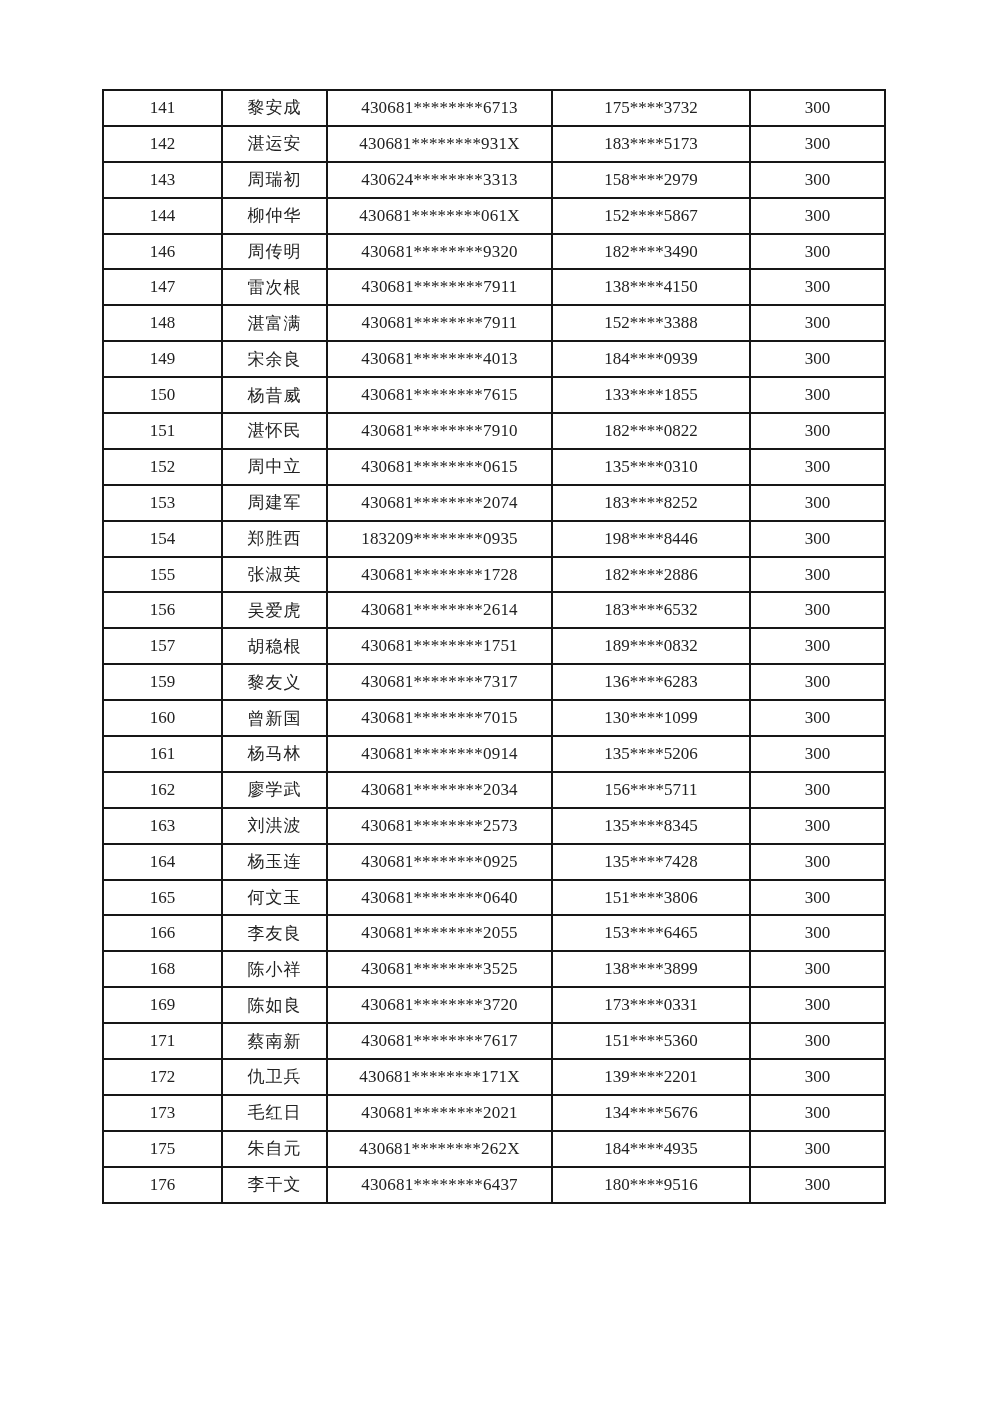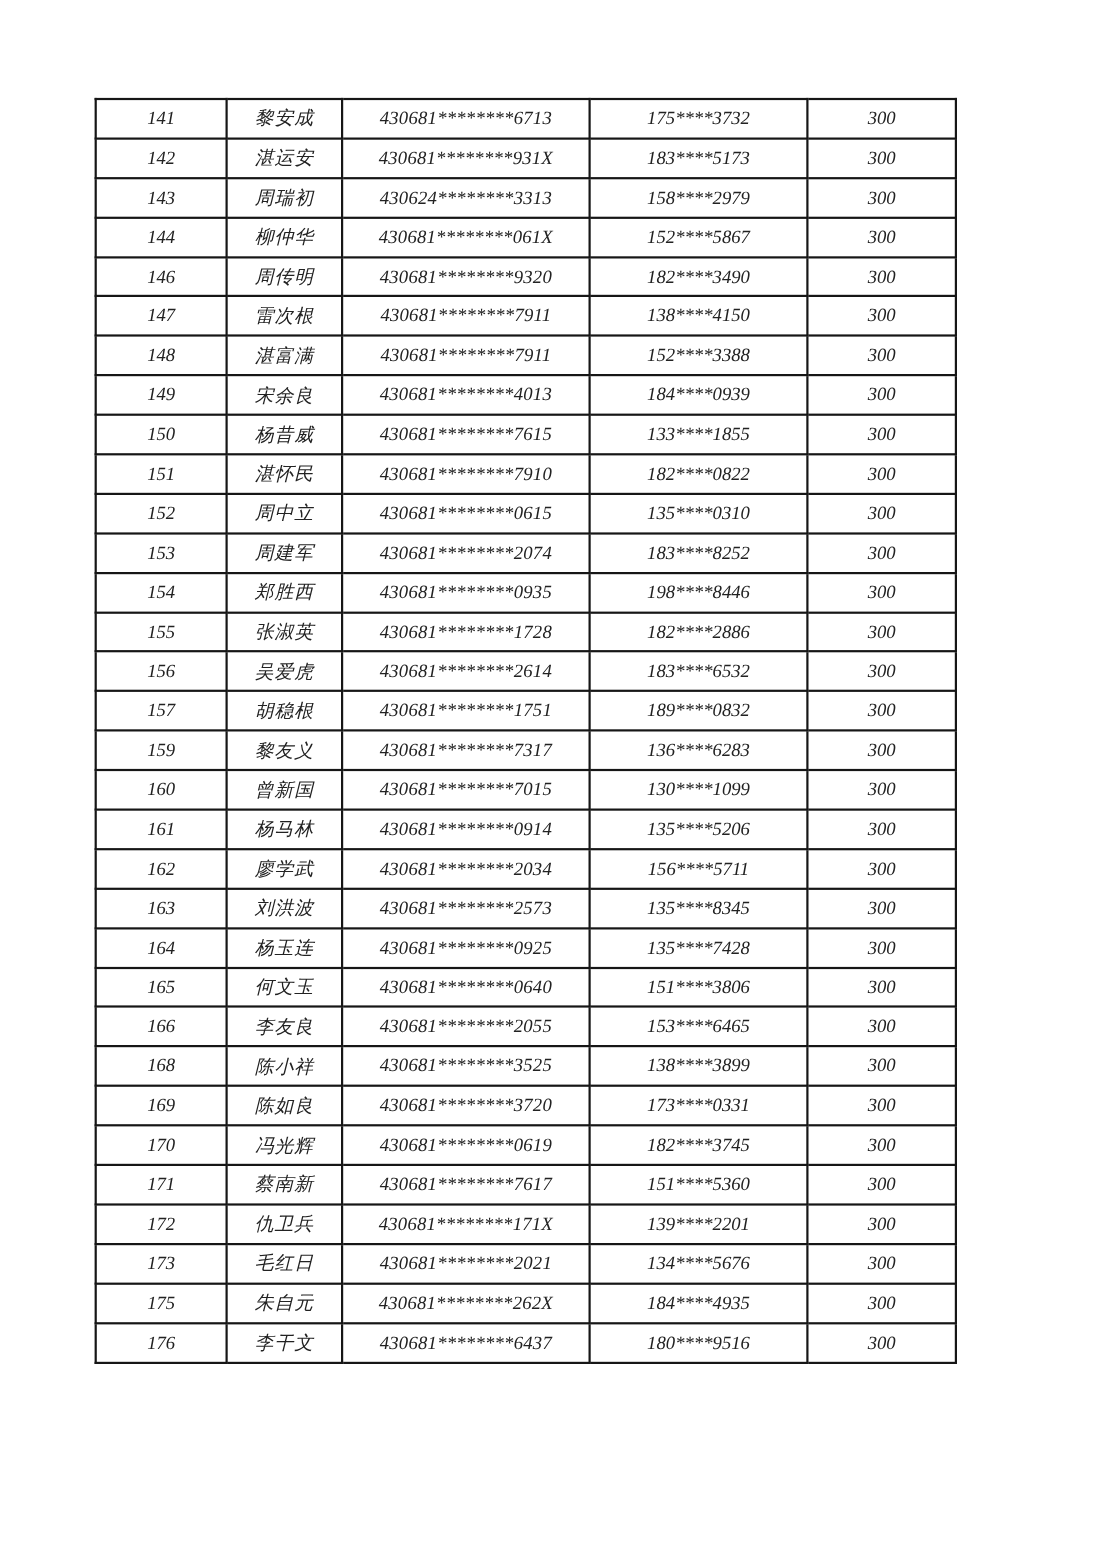--- a/index.html
+++ b/index.html
@@ -16,25 +16,24 @@
   .page {
     position: absolute;
     left: 0; top: 0;
     width: 1000px;
     height: 1414px;
     background: #ffffff;
     overflow: hidden;
   }
   table.roster {
     position: absolute;
-    left: 86px;
+    left: 102px;
     top: 89px;
     border-collapse: collapse;
     table-layout: fixed;
-    font-style: italic;
   }
   table.roster td {
     border: 2px solid #161616;
     height: 33.9px;
     padding: 0;
     text-align: center;
     vertical-align: middle;
     font-size: 17px;
     color: #222222;
     white-space: nowrap;
@@ -136,21 +135,21 @@
         <tr>
           <td class="cell-index">153</td>
           <td class="cell-name">周建军</td>
           <td class="cell-id_number">430681********2074</td>
           <td class="cell-phone">183****8252</td>
           <td class="cell-amount">300</td>
         </tr>
         <tr>
           <td class="cell-index">154</td>
           <td class="cell-name">郑胜西</td>
-          <td class="cell-id_number">430681********0935</td>
+          <td class="cell-id_number">183209********0935</td>
           <td class="cell-phone">198****8446</td>
           <td class="cell-amount">300</td>
         </tr>
         <tr>
           <td class="cell-index">155</td>
           <td class="cell-name">张淑英</td>
           <td class="cell-id_number">430681********1728</td>
           <td class="cell-phone">182****2886</td>
           <td class="cell-amount">300</td>
         </tr>
@@ -229,27 +228,20 @@
           <td class="cell-name">陈小祥</td>
           <td class="cell-id_number">430681********3525</td>
           <td class="cell-phone">138****3899</td>
           <td class="cell-amount">300</td>
         </tr>
         <tr>
           <td class="cell-index">169</td>
           <td class="cell-name">陈如良</td>
           <td class="cell-id_number">430681********3720</td>
           <td class="cell-phone">173****0331</td>
-          <td class="cell-amount">300</td>
-        </tr>
-        <tr>
-          <td class="cell-index">170</td>
-          <td class="cell-name">冯光辉</td>
-          <td class="cell-id_number">430681********0619</td>
-          <td class="cell-phone">182****3745</td>
           <td class="cell-amount">300</td>
         </tr>
         <tr>
           <td class="cell-index">171</td>
           <td class="cell-name">蔡南新</td>
           <td class="cell-id_number">430681********7617</td>
           <td class="cell-phone">151****5360</td>
           <td class="cell-amount">300</td>
         </tr>
         <tr>

